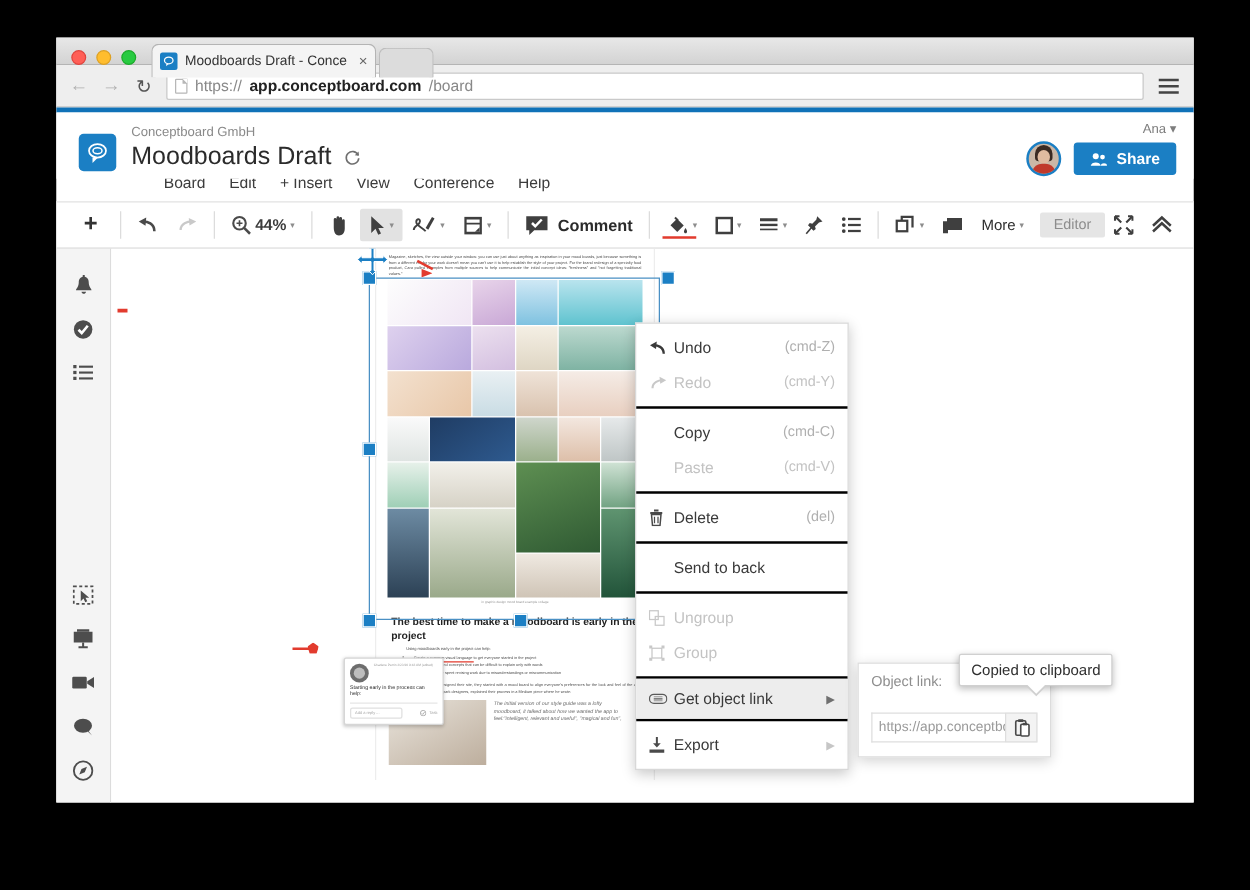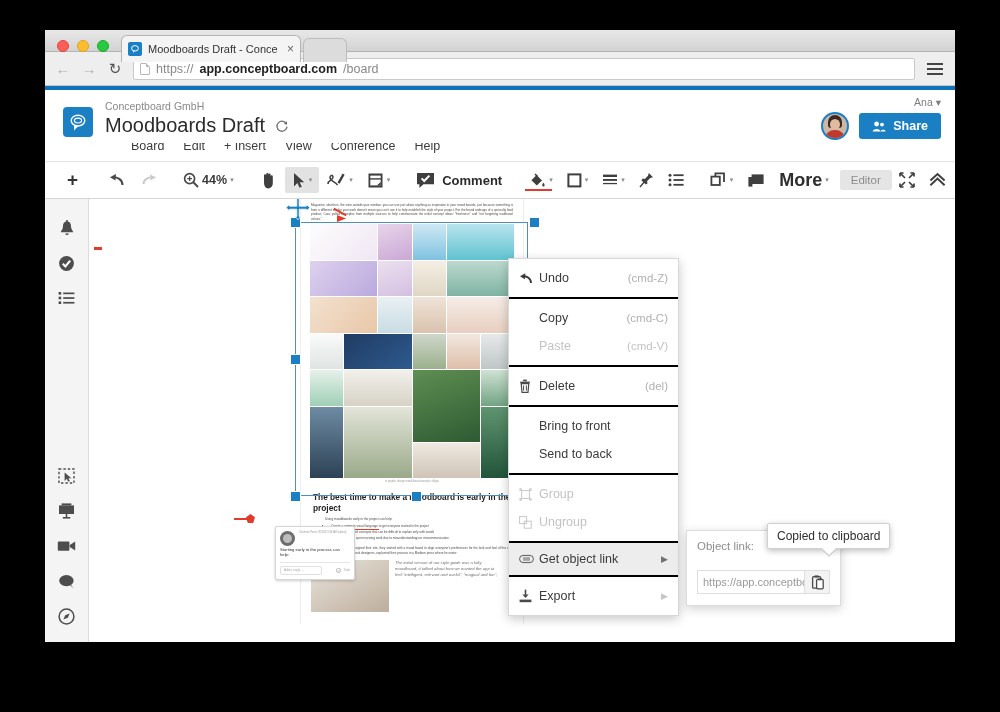--- a/index.html
+++ b/index.html
@@ -496,21 +496,21 @@
         </svg>
       <span class="caret">▾</span>
     </div>
     <div class="tb-item">
       <svg width="18" height="15" viewBox="0 0 18 15">
           <rect x="4.6" y="1.4" width="12" height="9.6" fill="#3f3f3f"></rect>
           <rect x="1.4" y="4" width="4" height="9.6" fill="#3f3f3f"></rect>
         </svg>
     </div>
     <div class="tb-item">
-      <span style="font-weight:bold;font-size:18px;color:#2e2e2e;">More</span>
+      <span style="font-weight:normal;font-size:12px;color:#2e2e2e;">More</span>
       <span class="caret">▾</span>
     </div>
     <div style="flex:1"></div>
     <button class="editorbtn">Editor</button>
     <div class="tb-item">
       <svg width="16" height="16" viewBox="0 0 16 16">
           <path d="M1 1 L6 6 M15 1 L10 6 M1 15 L6 10 M15 15 L10 10" stroke="#3f3f3f" stroke-width="1.7"></path>
           <path d="M1 1 L4.6 1 M1 1 L1 4.6 M15 1 L11.4 1 M15 1 L15 4.6 M1 15 L4.6 15 M1 15 L1 11.4 M15 15 L11.4 15 M15 15 L15 11.4" stroke="#3f3f3f" stroke-width="1.7"></path>
         </svg>
     </div>
@@ -683,20 +683,30 @@
       <div class="ctx-item">
         <span class="ctx-ico">
           <svg width="15" height="12" viewBox="0 0 15 12">
               <path d="M12 11 C12 5.6 7 4 3.6 4.2" fill="none" stroke="#3a3a3a" stroke-width="1.9"></path>
               <path d="M1 4.2 L6.4 1.2 L5.8 7.2 Z" fill="#3a3a3a"></path>
             </svg>
         </span>
         <span class="ctx-label">Undo</span>
         <span class="ctx-short">(cmd-Z)</span>
       </div>
+      <div class="ctx-item dis">
+        <span class="ctx-ico">
+          <svg width="15" height="12" viewBox="0 0 15 12">
+              <path d="M3 10.6 C3 5.6 8 4 11.4 4.2" fill="none" stroke="#c8c8c8" stroke-width="1.7"></path>
+              <path d="M14 4.2 L8.6 1.4 L9.2 7 Z" fill="#c8c8c8"></path>
+            </svg>
+        </span>
+        <span class="ctx-label">Redo</span>
+        <span class="ctx-short">(cmd-Y)</span>
+      </div>
     </div>
 
     <div class="ctx-group">
       <div class="ctx-item">
         <span class="ctx-ico"></span>
         <span class="ctx-label">Copy</span>
         <span class="ctx-short">(cmd-C)</span>
       </div>
       <div class="ctx-item dis">
         <span class="ctx-ico"></span>
@@ -716,49 +726,45 @@
             </svg>
         </span>
         <span class="ctx-label">Delete</span>
         <span class="ctx-short">(del)</span>
       </div>
     </div>
 
     <div class="ctx-group">
       <div class="ctx-item">
         <span class="ctx-ico"></span>
-        <span class="ctx-label">Bring to front</span>
-      </div>
-      <div class="ctx-item">
-        <span class="ctx-ico"></span>
         <span class="ctx-label">Send to back</span>
       </div>
     </div>
 
     <div class="ctx-group">
+      <div class="ctx-item dis">
+        <span class="ctx-ico">
+          <svg width="13" height="13" viewBox="0 0 13 13">
+              <rect x="0.6" y="0.6" width="7" height="7" fill="none" stroke="#c8c8c8" stroke-width="1"></rect>
+              <rect x="5.2" y="5.2" width="7" height="7" fill="none" stroke="#c8c8c8" stroke-width="1"></rect>
+            </svg>
+        </span>
+        <span class="ctx-label">Ungroup</span>
+      </div>
       <div class="ctx-item dis">
         <span class="ctx-ico">
           <svg width="13" height="13" viewBox="0 0 13 13">
               <rect x="2.6" y="2.6" width="7.8" height="7.8" fill="none" stroke="#c8c8c8" stroke-width="1"></rect>
               <rect x="0.4" y="0.4" width="2.4" height="2.4" fill="#c8c8c8"></rect>
               <rect x="10.2" y="0.4" width="2.4" height="2.4" fill="#c8c8c8"></rect>
               <rect x="0.4" y="10.2" width="2.4" height="2.4" fill="#c8c8c8"></rect>
               <rect x="10.2" y="10.2" width="2.4" height="2.4" fill="#c8c8c8"></rect>
             </svg>
         </span>
         <span class="ctx-label">Group</span>
-      </div>
-      <div class="ctx-item dis">
-        <span class="ctx-ico">
-          <svg width="13" height="13" viewBox="0 0 13 13">
-              <rect x="0.6" y="0.6" width="7" height="7" fill="none" stroke="#c8c8c8" stroke-width="1"></rect>
-              <rect x="5.2" y="5.2" width="7" height="7" fill="none" stroke="#c8c8c8" stroke-width="1"></rect>
-            </svg>
-        </span>
-        <span class="ctx-label">Ungroup</span>
       </div>
     </div>
 
     <div class="ctx-group" style="padding:0;">
       <div class="ctx-item hl" style="height:32px;">
         <span class="ctx-ico">
           <svg width="15" height="10" viewBox="0 0 15 10">
               <rect x="0.6" y="1.4" width="13.8" height="7.2" rx="3.5" fill="none" stroke="#5a5a5a" stroke-width="1"></rect>
               <path d="M4 5 H11" stroke="#5a5a5a" stroke-width="1"></path>
               <path d="M4 3.4 H11 M4 6.6 H11" stroke="#8a8a8a" stroke-width="0.7"></path>

